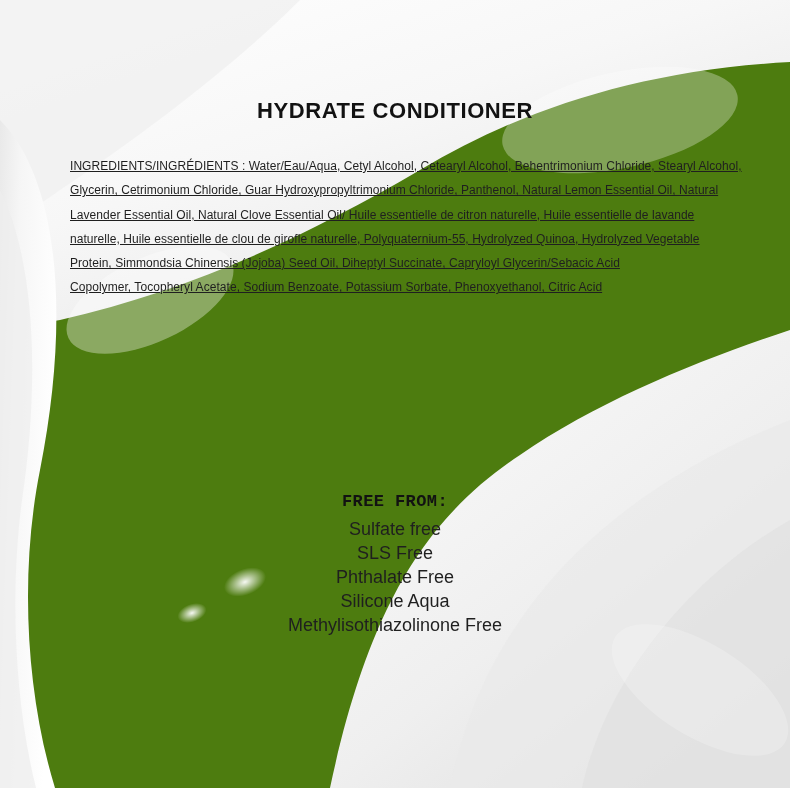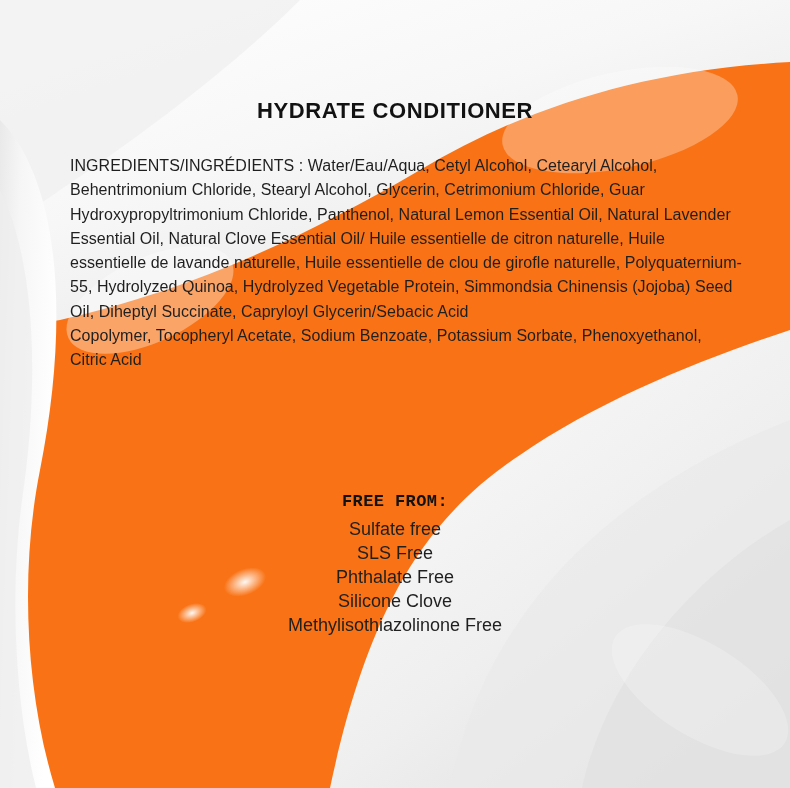--- a/index.html
+++ b/index.html
@@ -11,21 +11,21 @@
     height: 788px;
     background: #ffffff;
     font-family: "Liberation Sans", sans-serif;
     color: #1a1a1a;
     overflow: hidden;
   }
   .page {
     position: relative;
     width: 790px;
     height: 788px;
-    background: #f97316;
+    background: #4d7c0f;
     overflow: hidden;
   }
 
   
   .bg-art {
     position: absolute;
     inset: 0;
     width: 790px;
     height: 788px;
     z-index: 0;
@@ -47,25 +47,26 @@
     font-weight: bold;
     letter-spacing: 0.6px;
     color: #121212;
   }
 
   .ingredients {
     position: absolute;
     top: 154px;
     left: 70px;
     width: 672px;
-    font-size: 16px;
+    font-size: 12px;
     line-height: 24.3px;
     color: #1f1f1f;
     text-align: left;
     letter-spacing: 0.05px;
+    text-decoration: underline;
   }
   .ingredients p {
     margin: 0;
   }
 
   .free-from {
     position: absolute;
     top: 492px;
     left: 0;
     width: 790px;
@@ -143,19 +144,19 @@
       <p>INGREDIENTS/INGRÉDIENTS : Water/Eau/Aqua, Cetyl Alcohol, Cetearyl Alcohol, Behentrimonium Chloride, Stearyl Alcohol, Glycerin, Cetrimonium Chloride, Guar Hydroxypropyltrimonium Chloride, Panthenol, Natural Lemon Essential Oil, Natural Lavender Essential Oil, Natural Clove Essential Oil/ Huile essentielle de citron naturelle, Huile essentielle de lavande naturelle, Huile essentielle de clou de girofle naturelle, Polyquaternium-55, Hydrolyzed Quinoa, Hydrolyzed Vegetable Protein, Simmondsia Chinensis (Jojoba) Seed Oil, Diheptyl Succinate, Capryloyl Glycerin/Sebacic Acid</p>
       <p>Copolymer, Tocopheryl Acetate, Sodium Benzoate, Potassium Sorbate, Phenoxyethanol, Citric Acid</p>
     </div>
 
     <div class="free-from">
       <div class="free-from-title">FREE FROM:</div>
       <ul class="free-from-list">
         <li>Sulfate free</li>
         <li>SLS Free</li>
         <li>Phthalate Free</li>
-        <li>Silicone Clove</li>
+        <li>Silicone Aqua</li>
         <li>Methylisothiazolinone Free</li>
       </ul>
     </div>
 
   </div>
 </div>
 
 </body></html>

